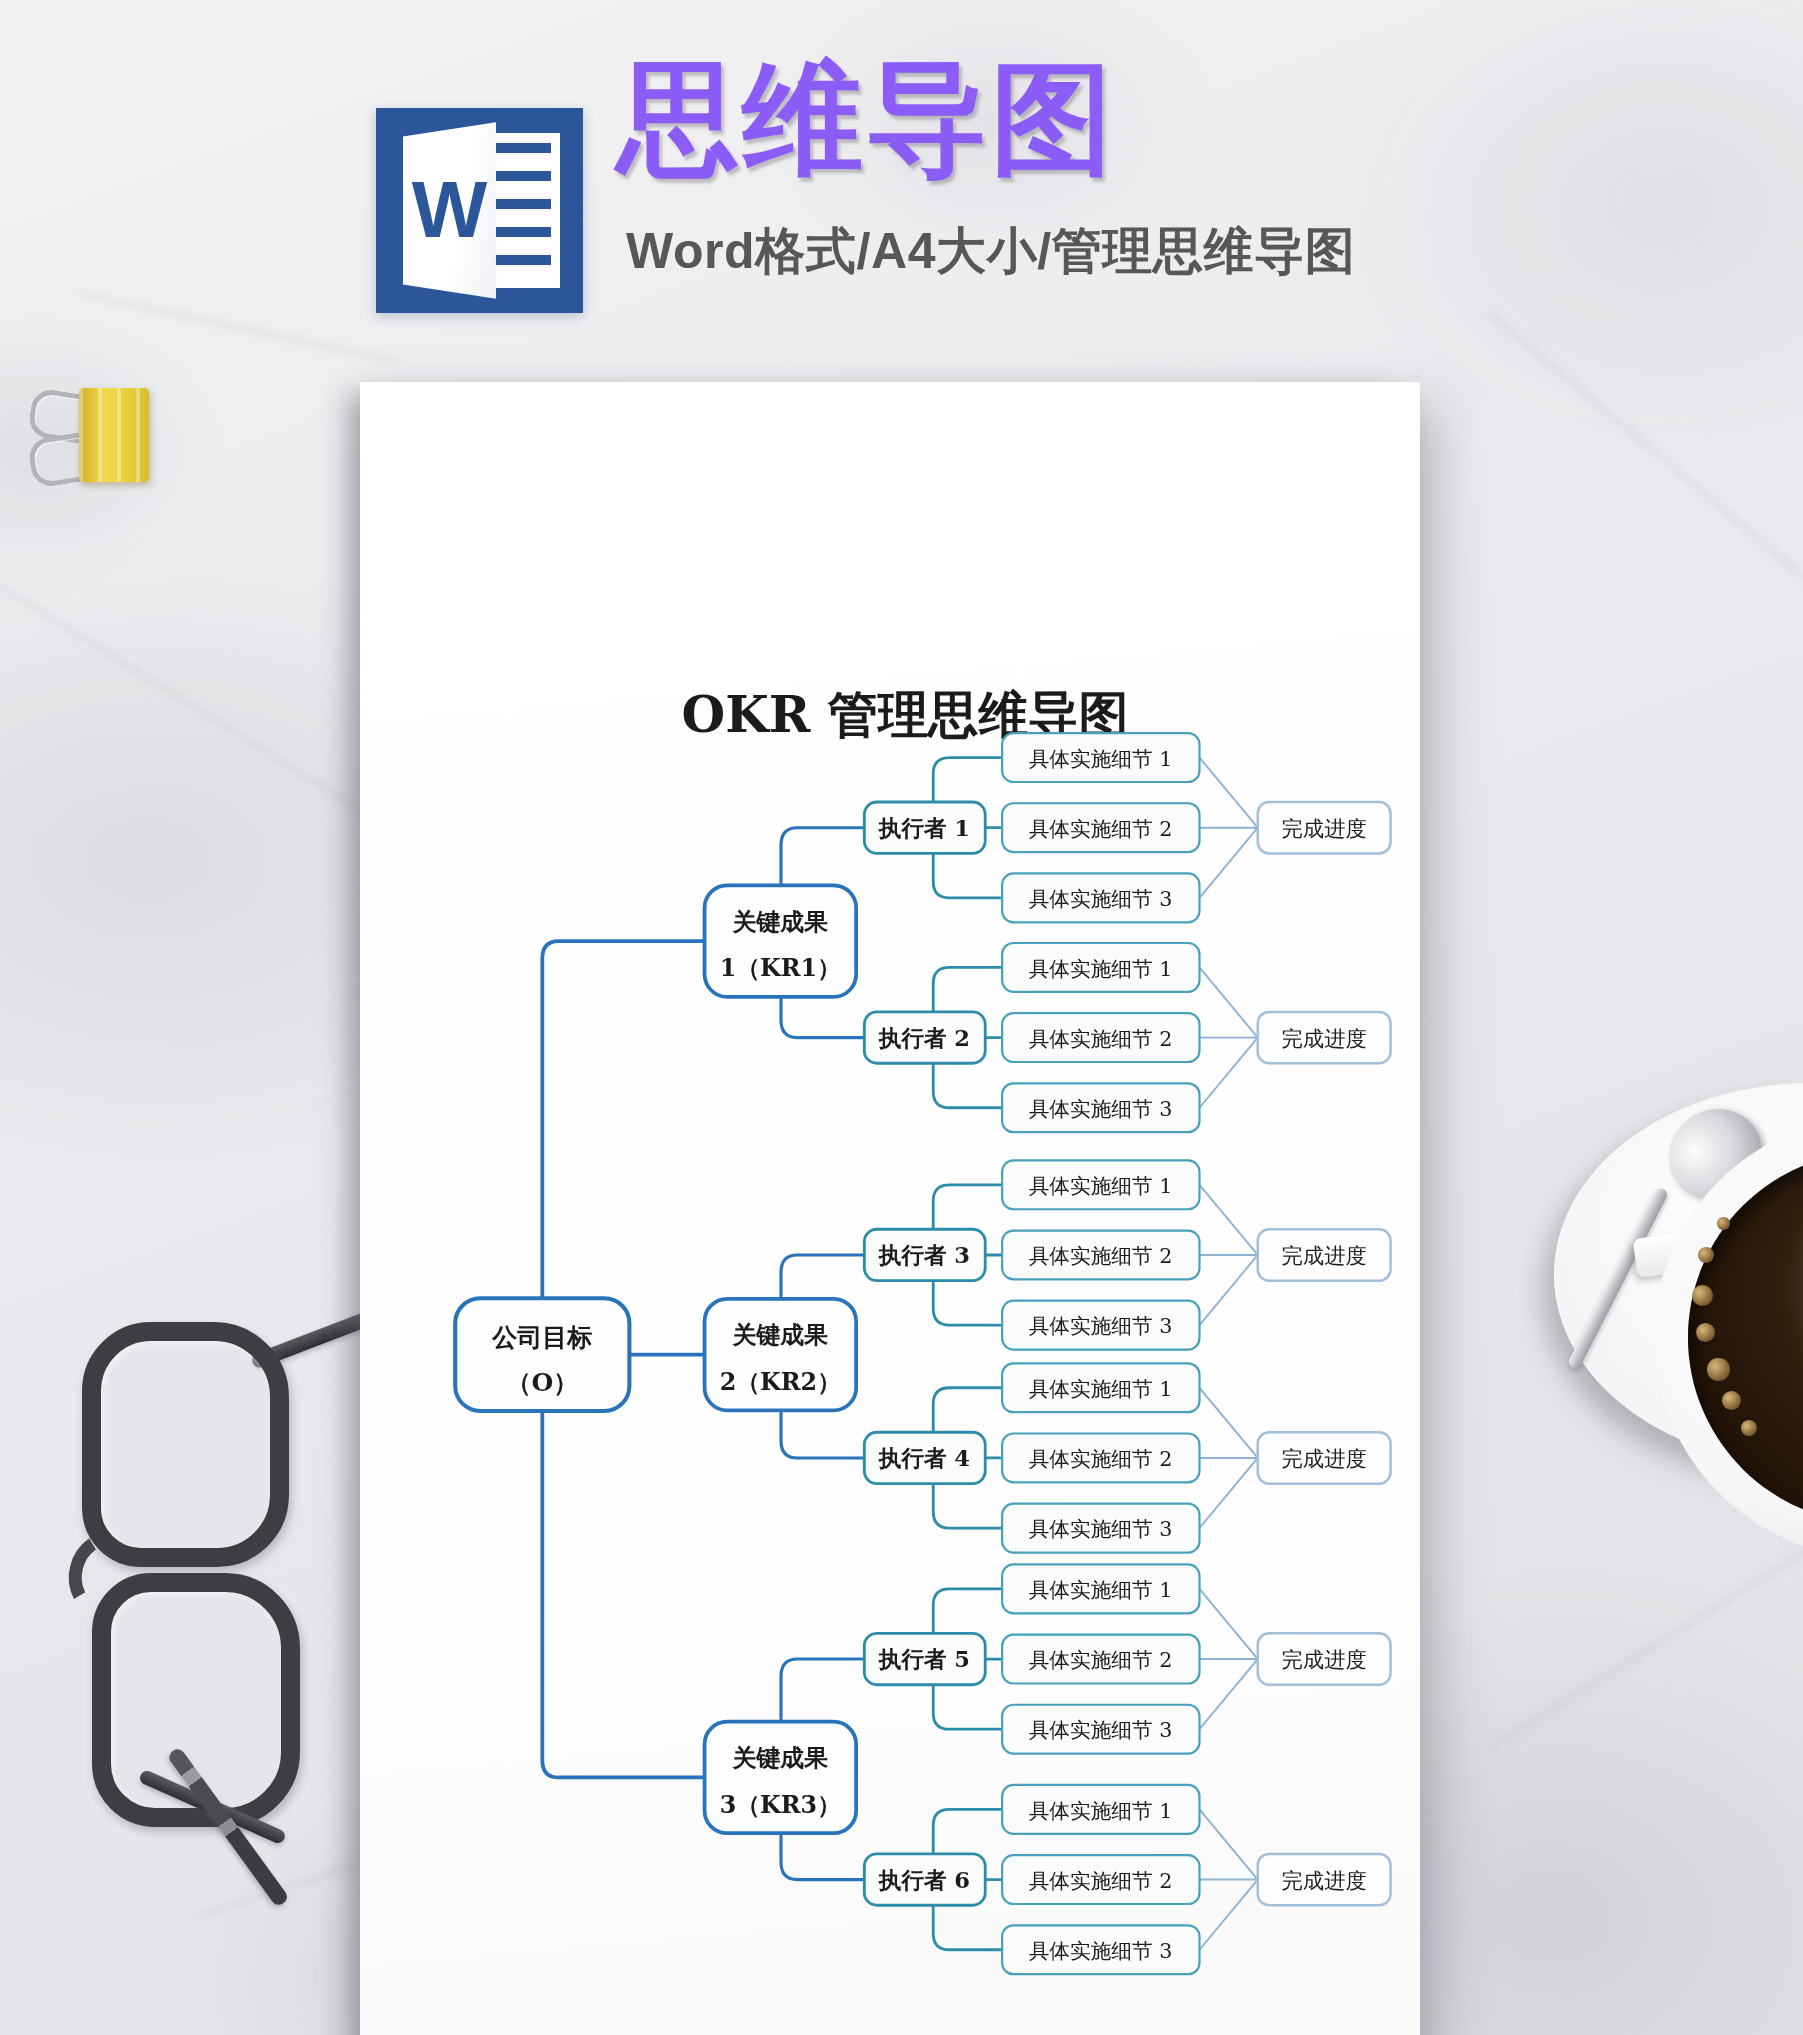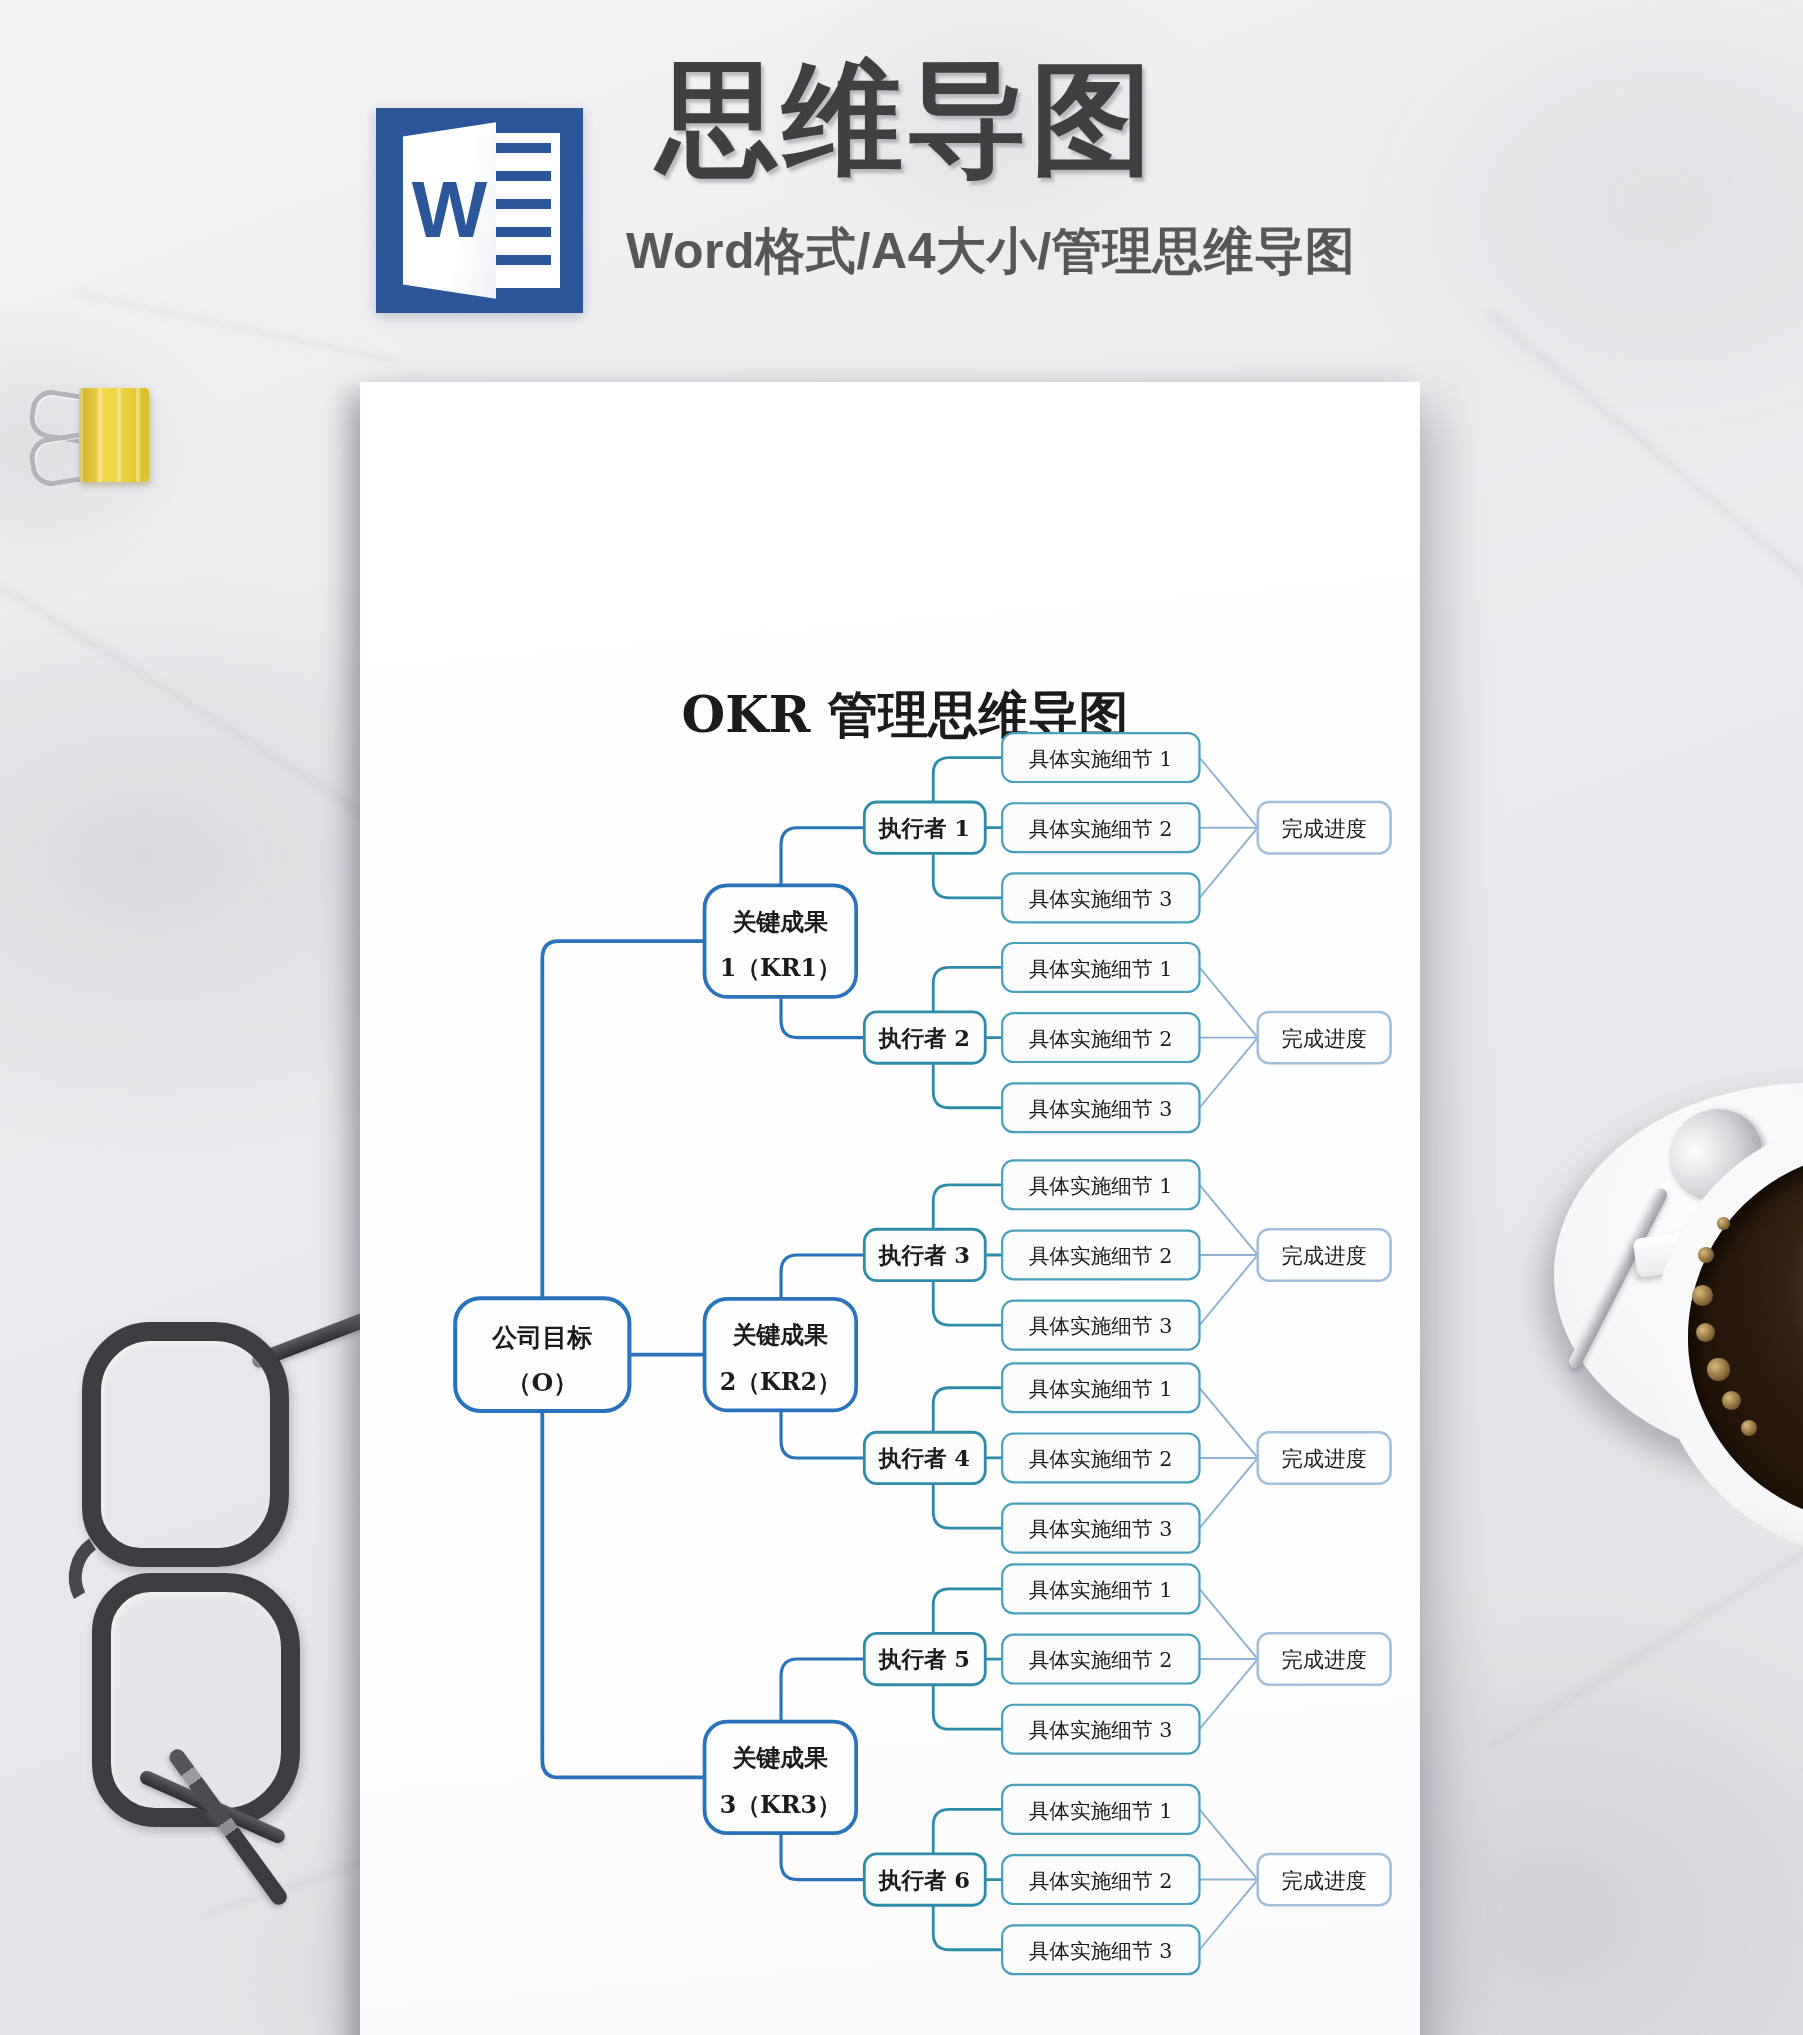--- a/index.html
+++ b/index.html
@@ -27,21 +27,21 @@
   .word-page{position:absolute;left:52%;top:12%;width:37%;height:76%;background:#ffffff;}
   .word-page-lines{position:absolute;left:0;top:7%;right:12%;bottom:7%;
       background:repeating-linear-gradient(to bottom,#2b579a 0 10px, transparent 10px 28px);}
   .word-cover{position:absolute;left:13%;top:7%;width:45%;height:86%;
       background:linear-gradient(100deg,#ffffff 60%,#eef1f6);
       clip-path:polygon(0 8%,100% 0,100% 100%,0 92%);
       display:flex;align-items:center;justify-content:center;
       box-shadow:3.8px 0 6.3px rgba(20,40,80,.25);}
   .word-cover span{font-size:80px;font-weight:bold;color:#2b579a;font-family:"Liberation Sans",sans-serif;}
   .main-title{position:absolute;left:617px;top:55px;font-size:122px;line-height:1.05;font-weight:900;
-      color:#404040;letter-spacing:2.5px;text-shadow:3.1px 3.8px 3.1px rgba(70,70,75,.30);margin-left:40px;}
+      color:#8b5cf6;letter-spacing:2.5px;text-shadow:3.1px 3.8px 3.1px rgba(70,70,75,.30);}
   .sub-title{position:absolute;left:626px;top:218px;font-size:50px;font-weight:700;color:#57575a;letter-spacing:0.6px;}
 
   
   .paper{position:absolute;left:360px;top:382px;width:1060px;height:1828px;
       background:linear-gradient(175deg,#ffffff 0%,#fdfdfd 70%,#f7f7f8 100%);
       box-shadow:-15px 8.8px 25px -2.5px rgba(92,92,104,.45), 16.3px 25px 50px rgba(92,92,104,.38);}
   .paper svg{position:absolute;left:0;top:0;width:100%;height:100%;}
 
   
   .t{font-family:"DejaVu Serif","Liberation Serif",serif;fill:#1b1b1b;text-anchor:middle;}

